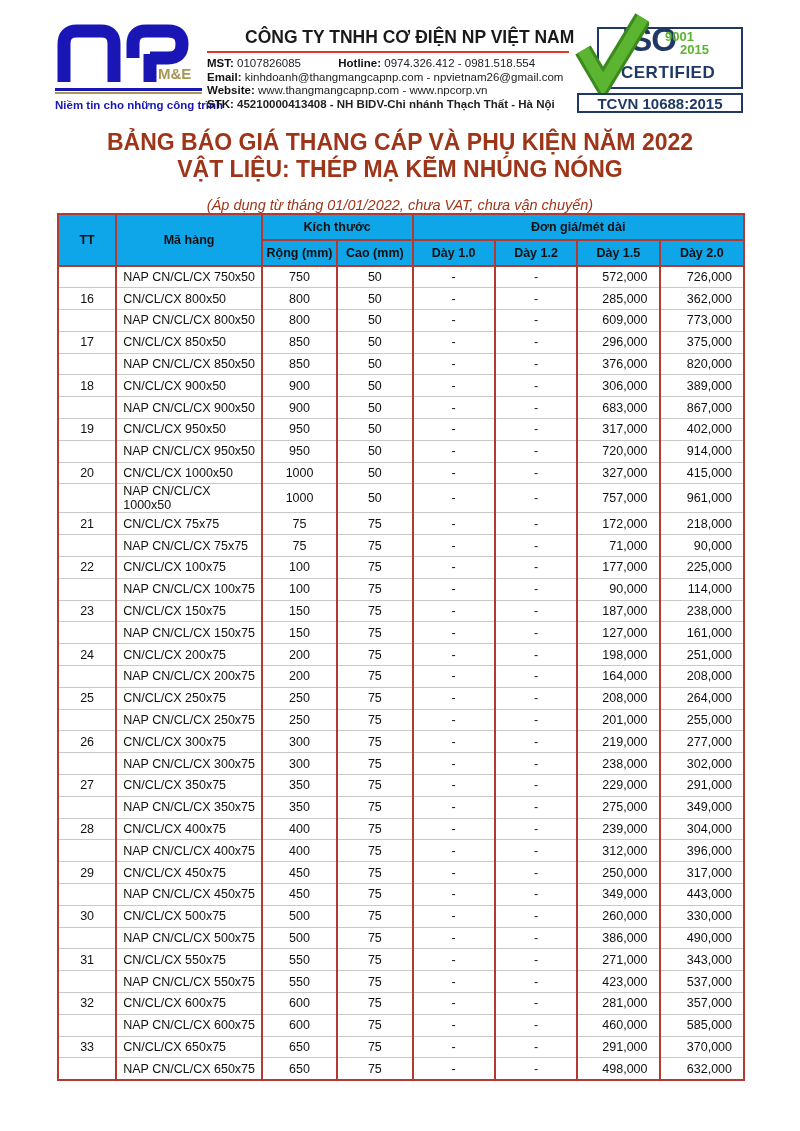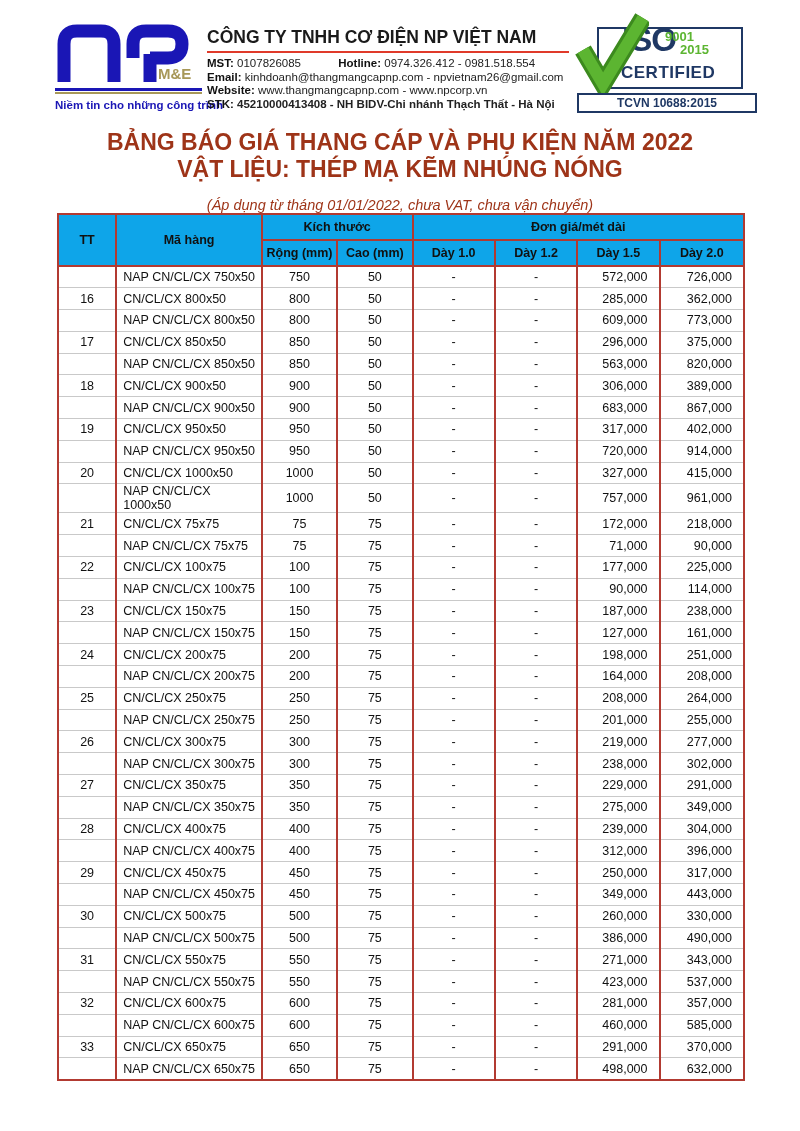--- a/index.html
+++ b/index.html
@@ -18,37 +18,37 @@
 
   
   .logo{position:absolute;left:55px;top:24px;width:150px;}
   .logo-lines{width:147px;margin-top:2px;}
   .logo-line-blue{height:3px;background:var(--logo-blue);}
   .logo-line-gold{height:2px;background:var(--logo-gold);margin-top:1px;}
   .logo-slogan{margin-top:5px;color:var(--logo-blue);font-size:11.5px;font-weight:bold;white-space:nowrap;}
 
   
   .company{position:absolute;left:207px;top:27px;width:366px;}
-  .company-name{font-size:17.5px;font-weight:bold;color:#1a1a1a;white-space:nowrap;}
+  .company-name{font-size:17.5px;font-weight:bold;color:#1a1a1a;white-space:nowrap;margin-left:38px;}
   .red-rule{height:2px;background:var(--rule-red);margin-top:3px;width:362px;}
   .contact{margin-top:4px;font-size:11.5px;color:#222;line-height:13.6px;}
   .contact b{color:#111;}
   .hotline-label{margin-left:34px;}
   .stk-line{font-weight:bold;}
 
   
   .iso{position:absolute;left:575px;top:12px;width:170px;height:100px;}
   .iso-box{position:absolute;left:22px;top:15px;width:146px;height:62px;border:2px solid var(--iso-navy);background:#fff;}
   .iso-check{position:absolute;left:0;top:0;width:74px;height:82px;}
   .iso-word{position:absolute;left:47px;top:13px;font-size:33px;font-weight:bold;color:var(--iso-navy);letter-spacing:-1px;line-height:30px;}
   .iso-9001{position:absolute;left:90px;top:18px;font-size:13px;font-weight:bold;color:var(--iso-green);line-height:13px;}
   .iso-2015{position:absolute;left:105px;top:31px;font-size:13px;font-weight:bold;color:var(--iso-green);line-height:13px;}
   .iso-certified{position:absolute;left:46px;top:51px;font-size:17px;font-weight:bold;color:var(--iso-navy);letter-spacing:0.5px;}
-  .iso-tcvn{position:absolute;left:2px;top:81px;width:180px;height:20px;border:2px solid var(--iso-navy);
-            display:flex;align-items:center;justify-content:center;font-size:12px;font-weight:bold;color:var(--iso-navy);}
+  .iso-tcvn{position:absolute;left:2px;top:81px;width:166px;height:20px;border:2px solid var(--iso-navy);
+            display:flex;align-items:center;justify-content:center;font-size:15px;font-weight:bold;color:var(--iso-navy);}
 
   
   .title-block{position:absolute;left:0;top:129px;width:800px;text-align:center;color:var(--title-red);}
   .title-line{font-size:23px;font-weight:bold;line-height:27px;}
   .title-note{font-size:14.5px;font-style:italic;margin-top:14px;}
 
   
   .price-table{position:absolute;left:57px;top:213px;width:688px;border-collapse:collapse;table-layout:fixed;
                border:2px solid var(--border-red);font-size:12.5px;color:#111;}
   .price-table th{border:2px solid var(--border-red);font-weight:bold;text-align:center;
@@ -193,21 +193,21 @@
           <td class="c-right">296,000</td>
           <td class="c-right">375,000</td>
         </tr>
         <tr>
           <td class="c-center"></td>
           <td class="c-left">NAP CN/CL/CX 850x50</td>
           <td class="c-center">850</td>
           <td class="c-center">50</td>
           <td class="c-center">-</td>
           <td class="c-center">-</td>
-          <td class="c-right">563,000</td>
+          <td class="c-right">376,000</td>
           <td class="c-right">820,000</td>
         </tr>
         <tr>
           <td class="c-center">18</td>
           <td class="c-left">CN/CL/CX 900x50</td>
           <td class="c-center">900</td>
           <td class="c-center">50</td>
           <td class="c-center">-</td>
           <td class="c-center">-</td>
           <td class="c-right">306,000</td>

